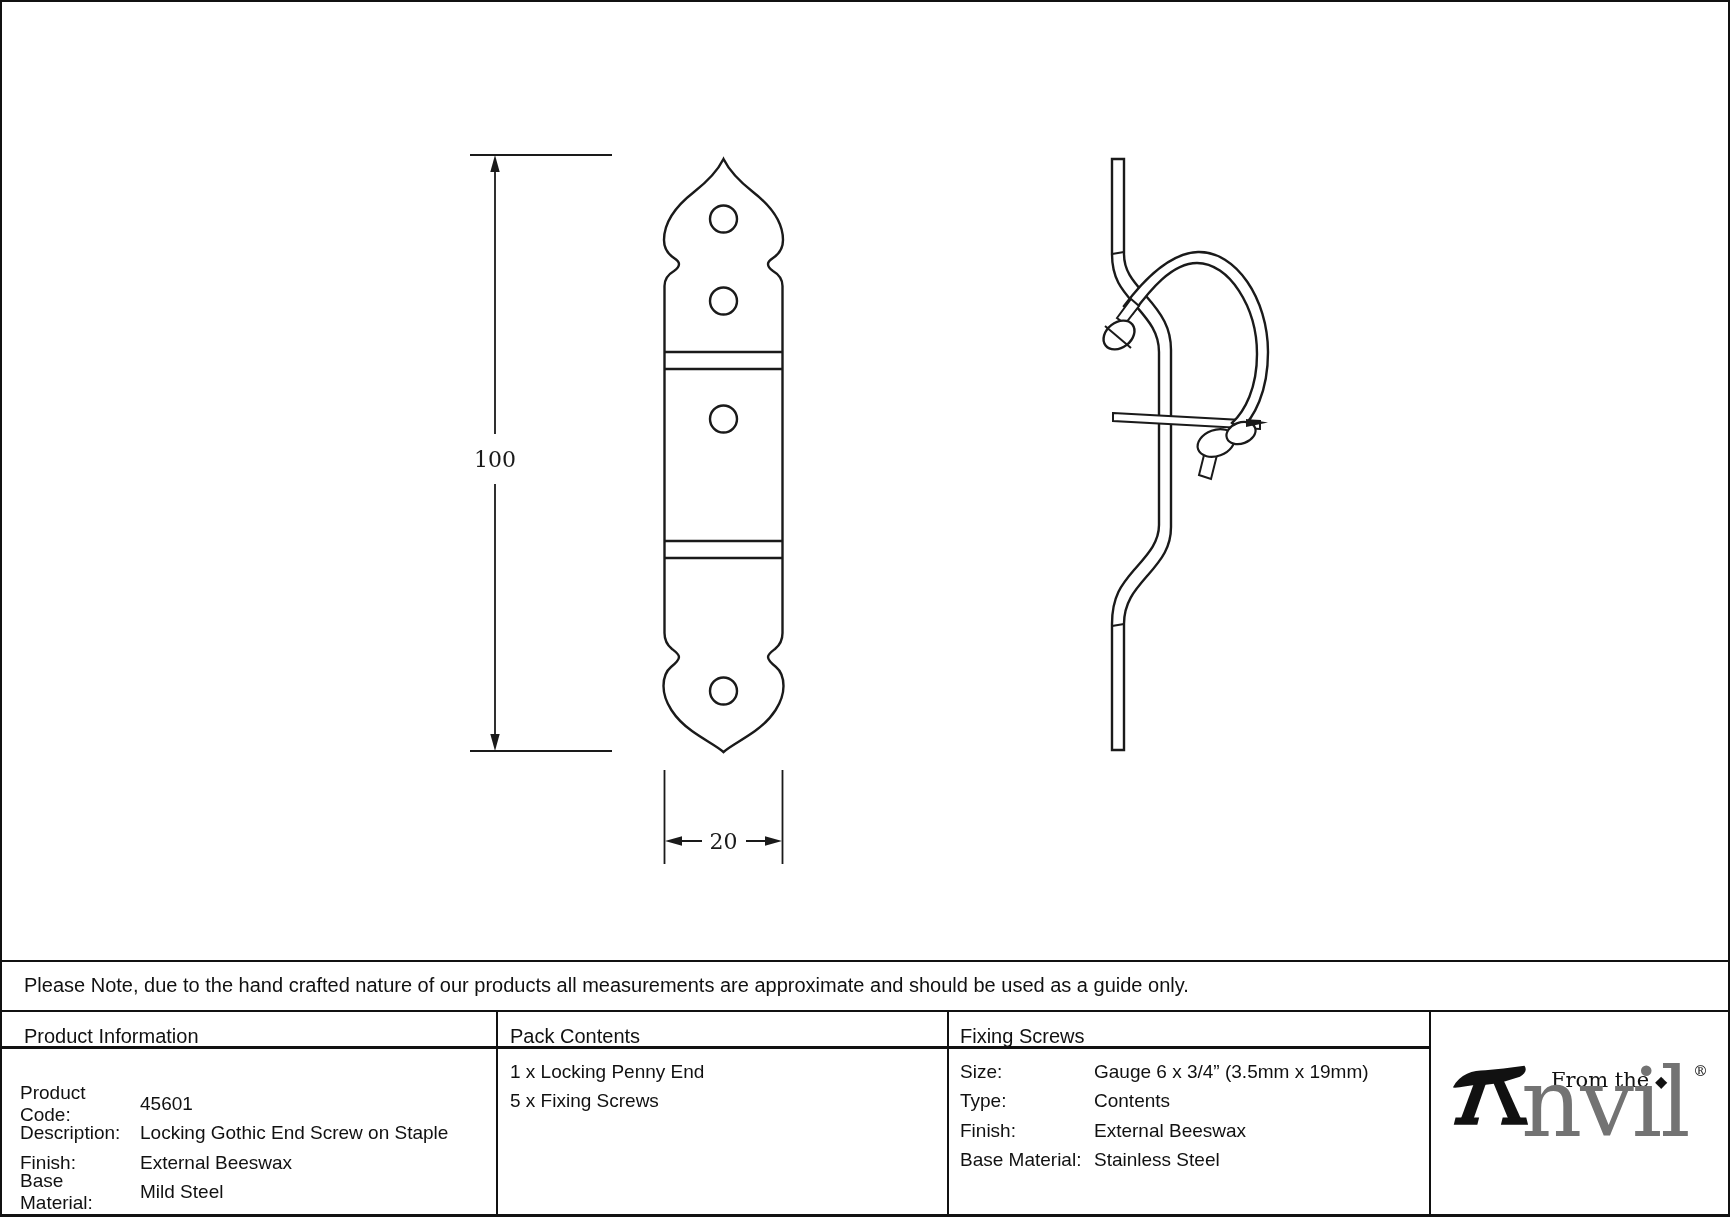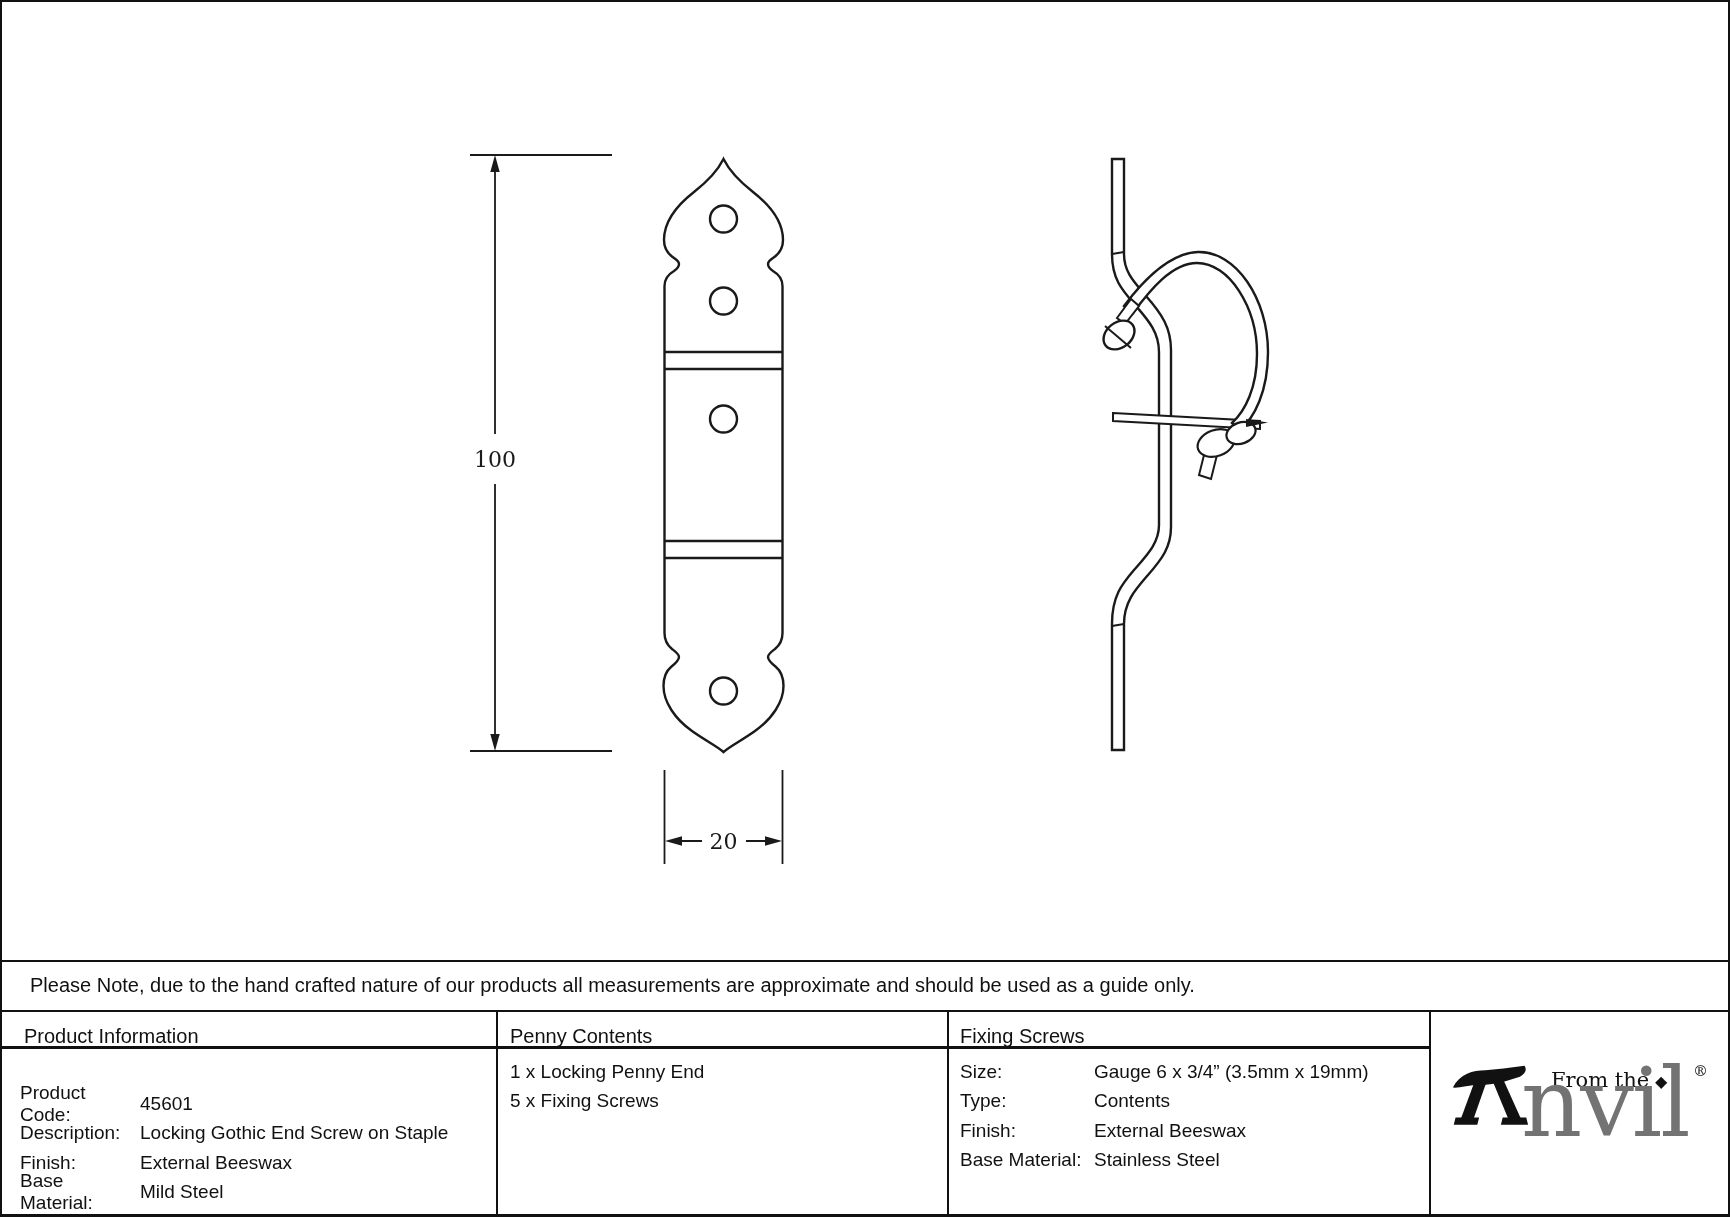--- a/index.html
+++ b/index.html
@@ -10,21 +10,21 @@
     font-family:"Liberation Sans", sans-serif; color:#111; overflow:hidden;
   }
   
   #drawing { position:absolute; left:0; top:0; width:1730px; height:1217px; }
   .dim-text { font-family:"DejaVu Serif", serif; font-size:22px; fill:#1a1a1a; }
   
   .hline { position:absolute; background:#111; }
   .vline { position:absolute; background:#111; }
   #note-row {
     position:absolute; left:0; top:958px; width:1726px; height:50px;
-    display:flex; align-items:center; padding-left:28px; font-size:20px;
+    display:flex; align-items:center; padding-left:22px; font-size:20px;
   }
   .hdr {
     position:absolute; top:1008px; height:52px; display:flex; align-items:center;
     font-size:20px;
   }
   #hdr-product { left:22px; }
   #hdr-pack { left:508px; }
   #hdr-fixing { left:958px; }
   .cellblock { position:absolute; top:1044px; padding-top:11px; font-size:19px; }
   .kvrow { display:flex; height:29.5px; align-items:center; }
@@ -151,21 +151,21 @@
   <div class="hline" style="left:0; top:958px; width:1726px; height:2px;"></div>
   <div class="hline" style="left:0; top:1008px; width:1726px; height:2px;"></div>
   <div class="hline" style="left:0; top:1044px; width:1427px; height:3px;"></div>
   <div class="vline" style="left:494px; top:1008px; width:2px; height:206px;"></div>
   <div class="vline" style="left:945px; top:1008px; width:2px; height:206px;"></div>
   <div class="vline" style="left:1427px; top:1008px; width:2px; height:206px;"></div>
 
   <div id="note-row">Please Note, due to the hand crafted nature of our products all measurements are approximate and should be used as a guide only.</div>
 
   <div class="hdr" id="hdr-product">Product Information</div>
-  <div class="hdr" id="hdr-pack">Penny Contents</div>
+  <div class="hdr" id="hdr-pack">Pack Contents</div>
   <div class="hdr" id="hdr-fixing">Fixing Screws</div>
 
   <div class="cellblock" id="product-block" style="left:18px;margin-top:32px;">
     <div class="kvrow">
       <span class="k">Product Code:</span>
       <span class="v">45601</span>
     </div>
     <div class="kvrow">
       <span class="k">Description:</span>
       <span class="v">Locking Gothic End Screw on Staple</span>

